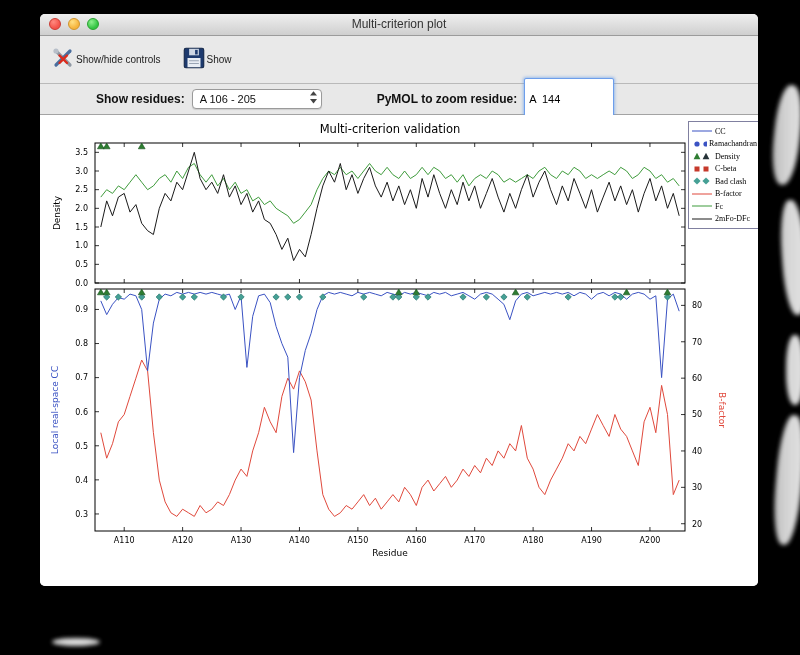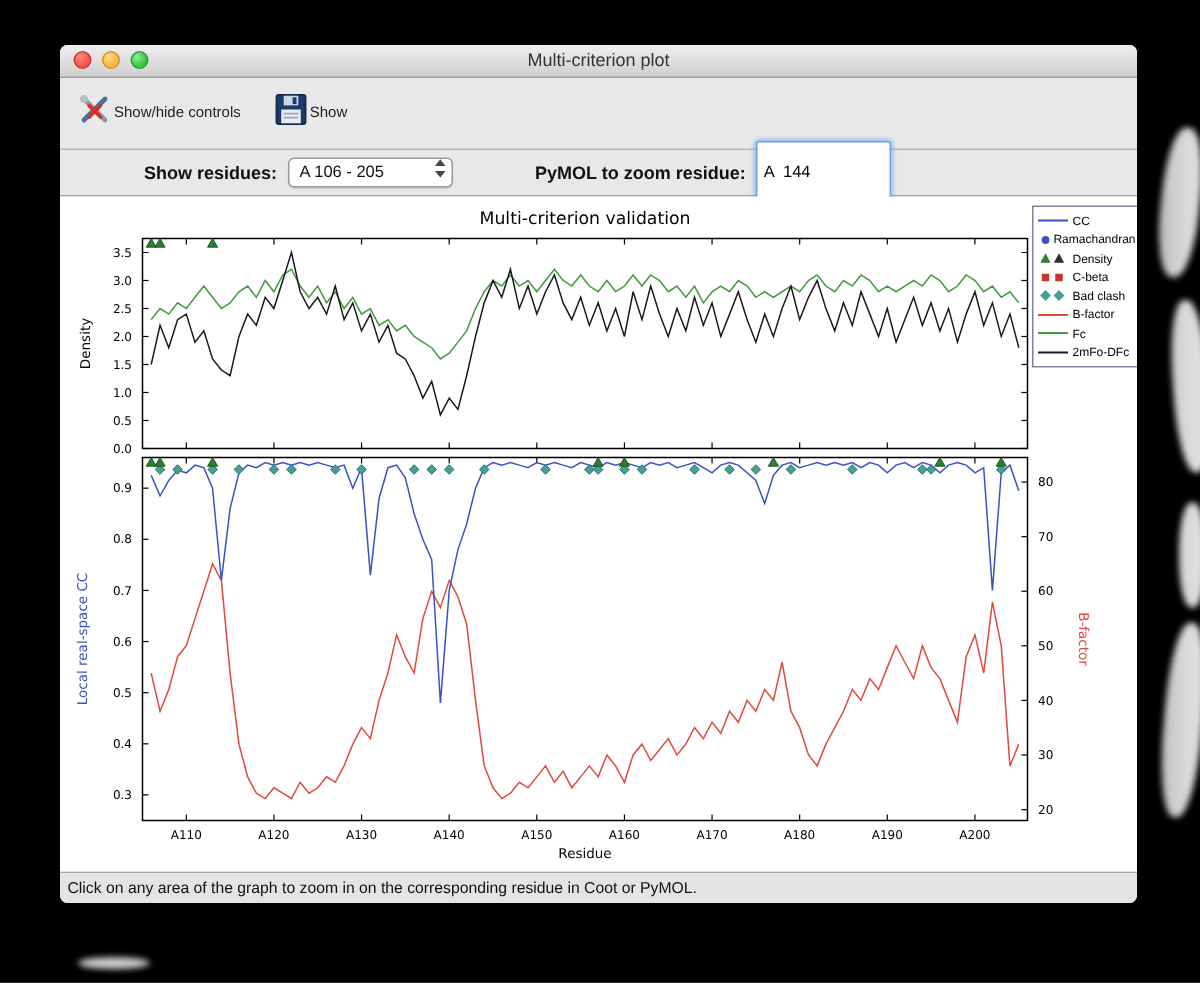--- a/index.html
+++ b/index.html
@@ -5,55 +5,55 @@
   html,body{margin:0;padding:0;width:800px;height:655px;background:#000;overflow:hidden;
     font-family:"Liberation Sans",sans-serif;}
   .desktop{position:relative;width:800px;height:655px;background:#000;}
   .artifact{position:absolute;background:#fff;filter:blur(2px);opacity:.88;}
   .a1{right:0;top:85px;width:26px;height:100px;border-radius:45%;transform:rotate(6deg);}
   .a2{right:-6px;top:200px;width:24px;height:115px;border-radius:45%;transform:rotate(-4deg);}
   .a3{right:-4px;top:335px;width:18px;height:70px;border-radius:45%;}
   .a4{right:-2px;top:415px;width:26px;height:130px;border-radius:45%;transform:rotate(5deg);}
   .a5{left:52px;top:638px;width:48px;height:8px;border-radius:50%;}
 
-  .window{position:absolute;left:40px;top:30px;width:718px;height:572px;border-radius:5px;
+  .window{position:absolute;left:40px;top:14px;width:718px;height:572px;border-radius:5px;
     overflow:hidden;box-shadow:0 16px 40px rgba(0,0,0,.8),0 0 0 1px rgba(0,0,0,.6);
     background:#e8e8e8;display:flex;flex-direction:column;}
   .titlebar{height:21px;background:linear-gradient(#efefef,#cfcfcf);border-bottom:1px solid #9b9b9b;
     position:relative;flex:0 0 auto;}
   .title{text-align:center;font-size:12px;line-height:21px;color:#333;}
   .traffic{position:absolute;left:9px;top:4px;display:flex;gap:7px;}
   .tl{width:12px;height:12px;border-radius:50%;display:inline-block;box-sizing:border-box;}
   .tl.red{background:radial-gradient(circle at 35% 30%,#ff8a80,#f4534a 65%);border:1px solid #c93a32;}
   .tl.yellow{background:radial-gradient(circle at 35% 30%,#ffe083,#f6b43c 65%);border:1px solid #cf932a;}
   .tl.green{background:radial-gradient(circle at 35% 30%,#8ef08e,#35c544 65%);border:1px solid #28a12f;}
 
   .toolbar{height:47px;background:#e9e9e9;border-bottom:1px solid #b9b9b9;display:flex;
     align-items:center;padding:0 6px;gap:12px;flex:0 0 auto;}
   .tool-item{display:flex;flex-direction:row;align-items:center;gap:0;padding:1px 4px;cursor:default;}
   .tool-label{font-size:10px;color:#222;}
 
   .controls{height:30px;background:#e8e8e8;border-bottom:1px solid #a3a3a3;display:flex;
     align-items:center;padding:0 8px;gap:7px;flex:0 0 auto;}
   .ctl-label{font-size:12px;font-weight:bold;color:#111;white-space:nowrap;margin-left:48px;}
-  .combo{width:110px;height:20px;background:#fff;border:1px solid #9a9a9a;border-radius:4px;
+  .combo{width:130px;height:20px;background:#fff;border:1px solid #9a9a9a;border-radius:4px;
     display:flex;align-items:center;justify-content:space-between;padding:0 3px 0 7px;
     box-sizing:border-box;box-shadow:0 1px 1px rgba(0,0,0,.12);}
   .combo-value{font-size:11px;color:#111;}
   .residue-input{width:80px;height:17px;border:1px solid #6d9eeb;border-radius:2px;
     box-shadow:0 0 3px 1px rgba(90,150,235,.55);font-size:11px;
     font-family:"Liberation Sans",sans-serif;padding:12px 4px;outline:none;}
 
   .plot-area{position:relative;background:#fff;flex:1 1 auto;overflow:hidden;}
   #chart-svg{display:block;}
   #chart-svg text{font-family:"DejaVu Sans",sans-serif;}
   .legend{position:absolute;left:648px;top:6px;width:72px;border:1px solid #8080a0;background:#fff;
     padding:3px 2px;box-sizing:border-box;}
   .lg-row{display:flex;align-items:center;gap:2px;height:12.5px;}
-  .lg-row span{font-size:8px;font-family:Liberation Sans, sans-serif;color:#000;white-space:nowrap;}
+  .lg-row span{font-size:8px;font-family:Liberation Serif, serif;color:#000;white-space:nowrap;}
 
   .statusbar{height:20px;background:#e4e4e4;border-top:1px solid #a8a8a8;font-size:10.5px;
     line-height:20px;color:#111;padding:0 5px;flex:0 0 auto;white-space:nowrap;}
 </style>
 </head>
 <body>
 
 <div class="desktop">
   <div class="artifact a1"></div>
   <div class="artifact a2"></div>
@@ -315,15 +315,14 @@
           </div>
           <div class="lg-row">
             <svg width="22" height="10">
               <line x1="1" y1="5" x2="21" y2="5" stroke="#1a1a1a" stroke-width="1.2"></line>
             </svg>
             <span>2mFo-DFc</span>
           </div>
         </div>
     </div>
 
-    <div class="statusbar">Click on any area of the graph to zoom in on the corresponding residue in Coot or PyMOL.</div>
   </div>
 </div>
 
 </body></html>

